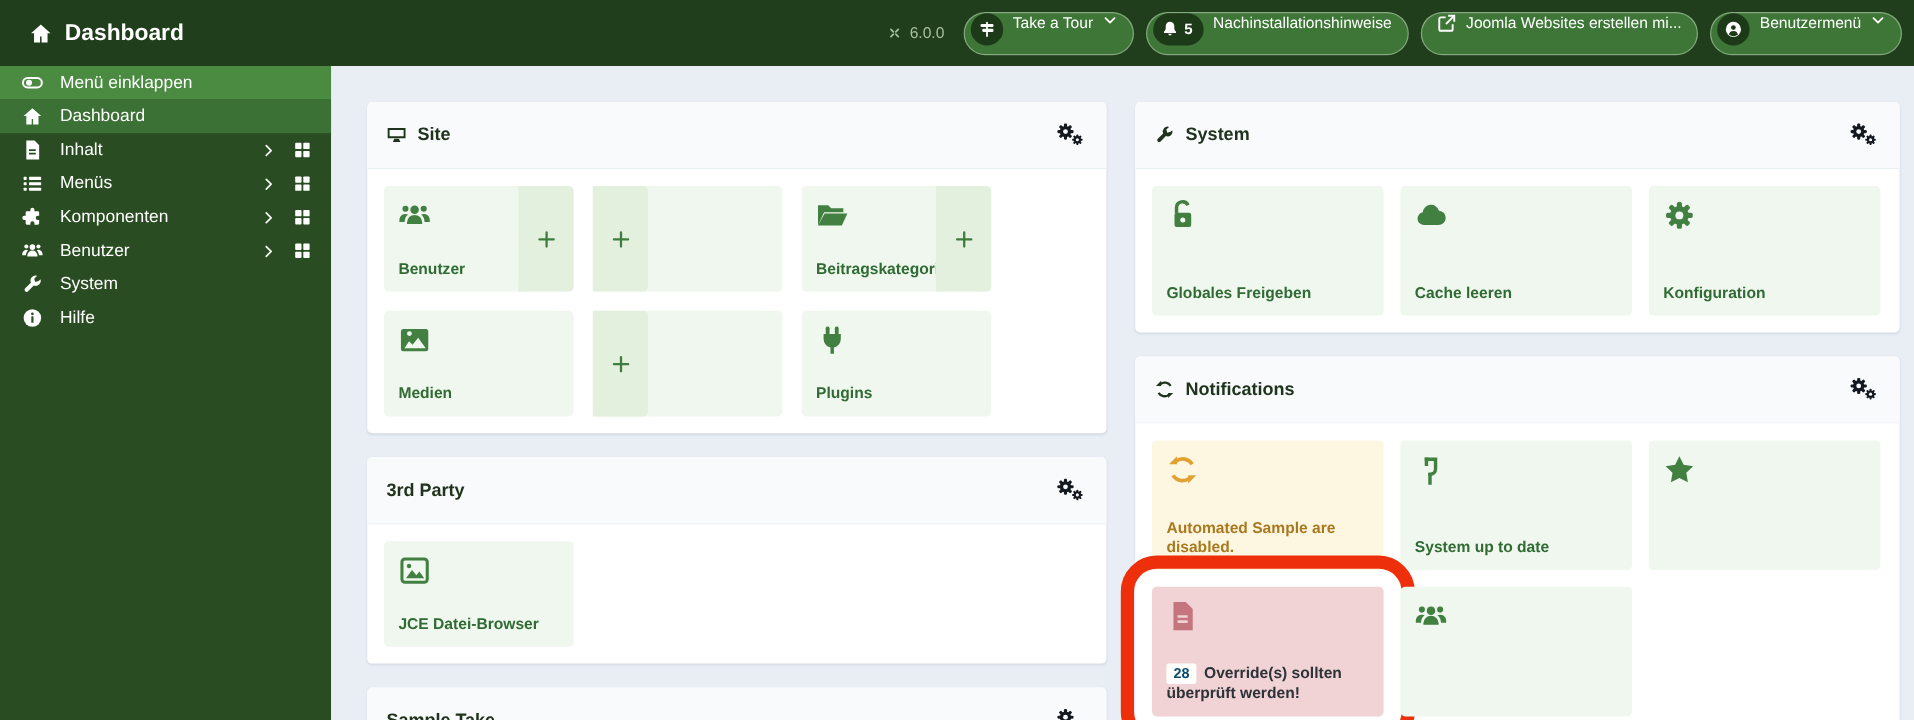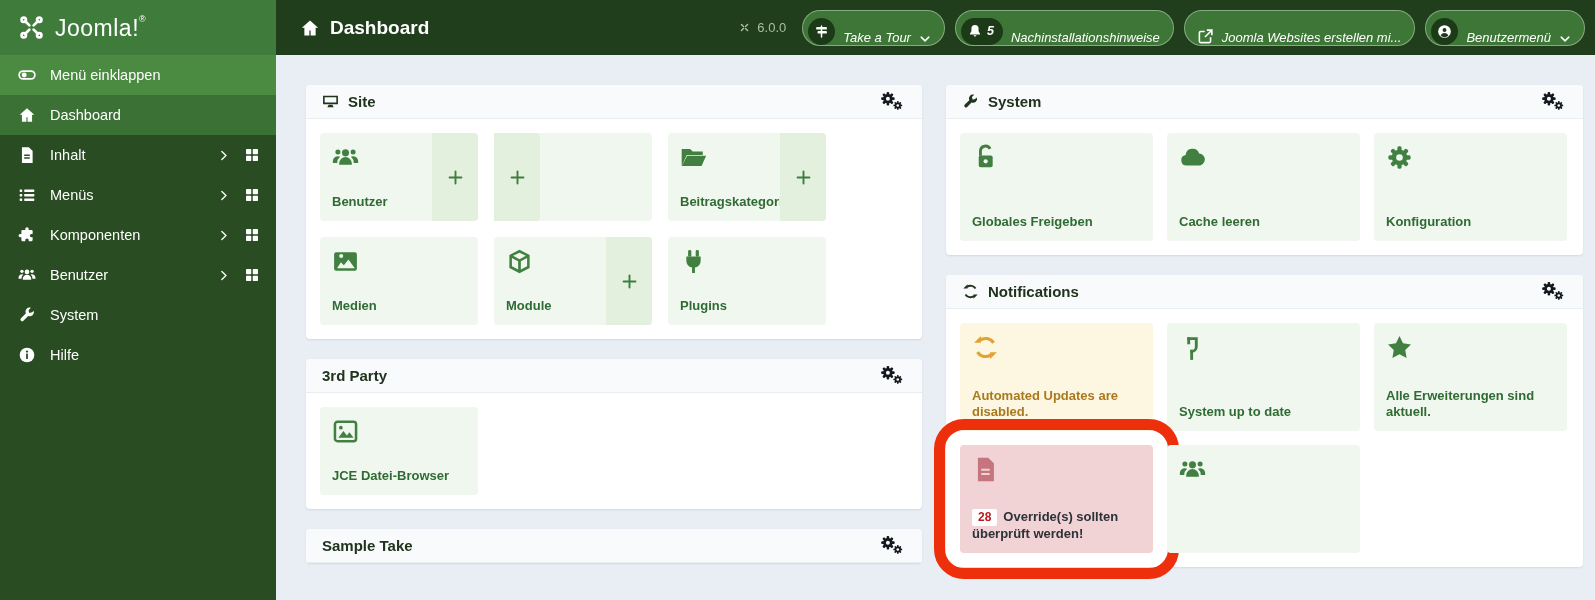--- a/index.html
+++ b/index.html
@@ -14,45 +14,45 @@
   #logo-block { width:276px; height:55px; background:#3f7c3c; display:flex; align-items:center; padding-left:18px; gap:10px; flex:none; }
   #logo-block .icon { width:27px; height:27px; color:#fff; }
   #logo-text { font-size:23px; font-weight:500; letter-spacing:.5px; color:#fff; }
   #logo-text sup { font-size:9px; vertical-align:14px; }
   #page-heading { display:flex; align-items:center; gap:10px; margin-left:24px; font-size:19px; font-weight:700; }
   #page-heading .icon { width:20px; height:20px; color:#fff; }
   #topbar-spacer { flex:1; }
   #version { display:flex; align-items:center; gap:6px; color:#a9bfa2; font-size:13px; margin-right:16px; }
   #version .icon { width:13px; height:13px; color:#a9bfa2; }
   #topbar-actions { display:flex; align-items:center; gap:10px; padding-right:10px; }
-  .pill { height:36px; border-radius:18px; background:#3d7636; border:1.5px solid rgba(255,255,255,.38); display:flex; align-items:flex-end; gap:8px; padding:0 13px 0 5px; color:#fff; font-size:13px; font-family:inherit; white-space:nowrap; cursor:pointer;font-style:italic; }
+  .pill { height:36px; border-radius:18px; background:#3d7636; border:1.5px solid rgba(255,255,255,.38); display:flex; align-items:flex-start; gap:8px; padding:0 13px 0 5px; color:#fff; font-size:13px; font-family:inherit; white-space:nowrap; cursor:pointer; }
   .pill .circ { width:27px; height:27px; border-radius:50%; background:#1d3a18; display:flex; align-items:center; justify-content:center; }
   .pill .circ .icon { width:15px; height:15px; color:#fff; }
   .pill .caps { height:27px; border-radius:14px; background:#1d3a18; display:flex; align-items:center; gap:5px; padding:0 9px 0 7px; }
   .pill .caps .icon { width:14px; height:14px; color:#fff; }
   .pill .caps .badge5 { font-size:12.5px; font-weight:700; color:#fff; }
   .pill .plain-ic { width:17px; height:17px; color:#fff; margin-left:7px; }
   .pill .chev { width:12px; height:12px; color:#fff; }
 
   
   #sidebar { position:absolute; top:55px; left:0; width:276px; bottom:0; background:#2a4c22; color:#fff; }
-  .sb-item { height:40px; display:flex; align-items:center; padding:0 16px 0 18px; gap:14px; font-size:14.5px; cursor:pointer; }
+  .sb-item { height:28px; display:flex; align-items:center; padding:0 16px 0 18px; gap:14px; font-size:14.5px; cursor:pointer; }
   .sb-item .icon { width:18px; height:18px; color:#fff; }
   .sb-item.toggle { background:#4a8a41; }
   .sb-item.active { background:#3b7134; }
   .sb-label { flex:1; color:#fff; }
   .sb-chev { width:13px !important; height:13px !important; opacity:.95; }
   .sb-grid { width:16px !important; height:16px !important; }
 
   
   #main { position:absolute; top:55px; left:276px; width:1319px; bottom:0; overflow:hidden; background:#e9eef5; padding:30px 12px 0 30px; display:grid; grid-template-columns:616px 637px; gap:0 24px; align-content:start; }
   .col { display:flex; flex-direction:column; gap:20px; min-width:0; }
 
   .card { background:#fff; border-radius:4px; box-shadow:0 1px 2px rgba(20,40,60,.10); }
-  .card-h { height:34px; display:flex; align-items:center; padding:0 16px; background:#f8fafc; border-bottom:1px solid #e9eef3; border-radius:4px 4px 0 0; }
+  .card-h { height:56px; display:flex; align-items:center; padding:0 16px; background:#f8fafc; border-bottom:1px solid #e9eef3; border-radius:4px 4px 0 0; }
   .card-h .h-ic { width:17px; height:17px; color:#20331c; margin-right:9px; }
   .card-h h2 { font-size:15px; font-weight:700; color:#20331c; }
   .card-h .cogs-btn { margin-left:auto; background:none; border:none; cursor:pointer; padding:2px; }
   .card-h .cogs-btn .icon { width:26px; height:21px; color:#14191f; --gear-hole:#f8fafc; }
 
   .card-b { padding:14px; display:flex; flex-wrap:wrap; }
   .col-left .card-b { gap:16px; }
   .col-right .card-b { gap:14px; }
 
   .tile { display:flex; border-radius:4px; background:#f0f7ee; overflow:visible; cursor:pointer; }
@@ -63,41 +63,27 @@
   .t-label { font-size:13px; font-weight:700; color:#2f6b33; line-height:1.25; }
   .t-add { width:46px; background:#e3f0dd; border-radius:0 4px 4px 0; display:flex; align-items:center; justify-content:center; color:#3f7d3e; }
   .t-add .icon { width:19px; height:19px; }
 
   .tile.warning { background:#fdf6e1; }
   .tile.warning .t-ic { color:#e2a233; --gear-hole:#fdf6e1; }
   .tile.warning .t-label { color:#a8791e; }
   .tile.danger { background:#f1d2d5; }
   .tile.danger .t-ic { color:#c4757d; --gear-hole:#f1d2d5; }
   .tile.danger .t-label { color:#2b3238; }
-  .badge { display:inline-block; background:#fff; color:#b91c1c; font-size:12px; font-weight:700; padding:1px 6px; border-radius:2px; margin-right:6px; }
+  .badge { display:inline-block; background:#fff; color:#0c4a6e; font-size:12px; font-weight:700; padding:1px 6px; border-radius:2px; margin-right:6px; }
   .tile.highlighted { outline:11px solid #ee2f0c; outline-offset:15px; }
 </style>
 </head>
 <body>
 
 <header id="topbar">
-  <div id="logo-block">
-    <span class="icon">
-        <svg viewBox="0 0 32 32" aria-hidden="true">
-          <g fill="none" stroke="currentColor" stroke-width="3.2" stroke-linecap="round">
-            <path d="M13.5 13.5 8.5 8.5M18.5 13.5 23.5 8.5M13.5 18.5 8.5 23.5M18.5 18.5 23.5 23.5"></path>
-            <circle cx="6.8" cy="6.8" r="2.6"></circle>
-            <circle cx="25.2" cy="6.8" r="2.6"></circle>
-            <circle cx="6.8" cy="25.2" r="2.6"></circle>
-            <circle cx="25.2" cy="25.2" r="2.6"></circle>
-          </g>
-        </svg>
-      </span>
-    <span id="logo-text"><span>Joomla!</span><sup>®</sup></span>
-  </div>
   <div id="page-heading">
     <span class="icon">
         <svg viewBox="0 0 32 32" aria-hidden="true">
           <path fill="currentColor" d="M16 4 3 15.5h4V28h8v-8h2v8h8V15.5h4z"></path>
         </svg>
       </span>
     <span>Dashboard</span>
   </div>
   <div id="topbar-spacer"></div>
   <div id="version">
@@ -406,28 +392,20 @@
             <div class="tile-main">
               <span class="icon t-ic">
                 <svg viewBox="0 0 32 32" aria-hidden="true">
                   <path fill="currentColor" fill-rule="evenodd" d="M5 5h22a2.5 2.5 0 0 1 2.5 2.5v17A2.5 2.5 0 0 1 27 27H5a2.5 2.5 0 0 1-2.5-2.5v-17A2.5 2.5 0 0 1 5 5zm3.5 4.5a2.4 2.4 0 1 0 4.8 0 2.4 2.4 0 0 0-4.8 0zM6 24h21l-7.5-10.5L14 20.5l-3.5-3.5z"></path>
                 </svg>
               </span>
               <div class="t-label"><span>Medien</span></div>
             </div>
           </div>
           <div class="tile">
-            <div class="tile-main">
-              <span class="icon t-ic">
-                <svg viewBox="0 0 32 32" aria-hidden="true">
-                  <path fill="currentColor" fill-rule="evenodd" d="M16 2 4 8.2v15.6L16 30l12-6.2V8.2zm0 3.5 7.6 3.8L16 13.2 8.4 9.3zM7 11.8l7.4 3.8v9.8L7 21.6zm18 0v9.8l-7.4 3.8v-9.8z"></path>
-                </svg>
-              </span>
-              <div class="t-label"><span>Module</span></div>
-            </div>
             <div class="t-add">
               <span class="icon">
                 <svg viewBox="0 0 32 32" aria-hidden="true">
                   <path fill="none" stroke="currentColor" stroke-width="3.2" stroke-linecap="round" d="M16 6v20M6 16h20"></path>
                 </svg>
               </span>
             </div>
           </div>
           <div class="tile">
             <div class="tile-main">
@@ -622,21 +600,21 @@
               <span class="icon t-ic">
                 <svg viewBox="0 0 32 32" aria-hidden="true">
                   <g fill="none" stroke="currentColor" stroke-width="3.6">
                     <path d="M25.5 10.5a11 11 0 0 0-16-3"></path>
                     <path d="M6.5 21.5a11 11 0 0 0 16 3"></path>
                   </g>
                   <path fill="currentColor" d="M10.5 2.5v8h-8z"></path>
                   <path fill="currentColor" d="M21.5 29.5v-8h8z"></path>
                 </svg>
               </span>
-              <div class="t-label"><span>Automated Updates are disabled.</span></div>
+              <div class="t-label"><span>Automated Sample are disabled.</span></div>
             </div>
           </div>
           <div class="tile">
             <div class="tile-main">
               <span class="icon t-ic">
                 <svg viewBox="0 0 32 32" aria-hidden="true">
                   <g fill="none" stroke="currentColor" stroke-width="3.4" stroke-linecap="square">
                     <path d="M11.5 5.5h9v9.5a5.5 5.5 0 0 1-5.5 5.5"></path>
                     <path d="M11.5 5.5v5"></path>
                     <path d="M15 20.5V29"></path>
@@ -646,21 +624,20 @@
               <div class="t-label"><span>System up to date</span></div>
             </div>
           </div>
           <div class="tile">
             <div class="tile-main">
               <span class="icon t-ic">
                 <svg viewBox="0 0 32 32" aria-hidden="true">
                   <path fill="currentColor" d="M16 2.5l4.2 8.5 9.4 1.4-6.8 6.6 1.6 9.4L16 24l-8.4 4.4 1.6-9.4-6.8-6.6 9.4-1.4z"></path>
                 </svg>
               </span>
-              <div class="t-label"><span>Alle Erweiterungen sind aktuell.</span></div>
             </div>
           </div>
           <div class="tile danger highlighted">
             <div class="tile-main">
               <span class="icon t-ic">
                 <svg viewBox="0 0 32 32" aria-hidden="true">
                   <path fill="currentColor" fill-rule="evenodd" d="M7 2h12l7 7v21H7zM11 15h10v2.6H11zm0 5h10v2.6H11z"></path>
                   <path fill="currentColor" opacity=".45" d="M19 2l7 7h-7z"></path>
                 </svg>
               </span>

